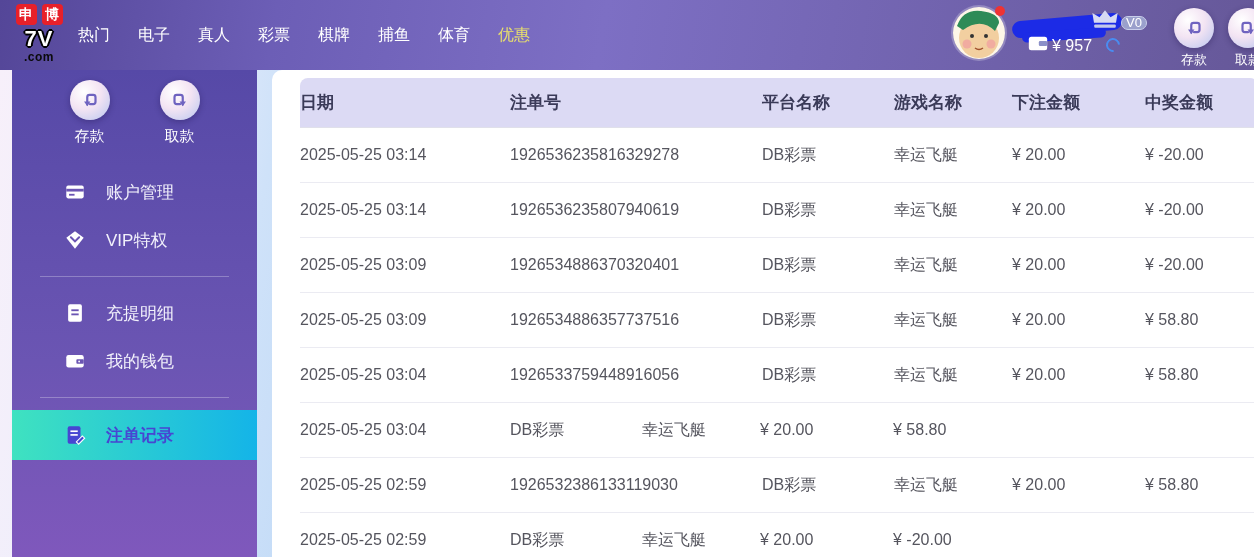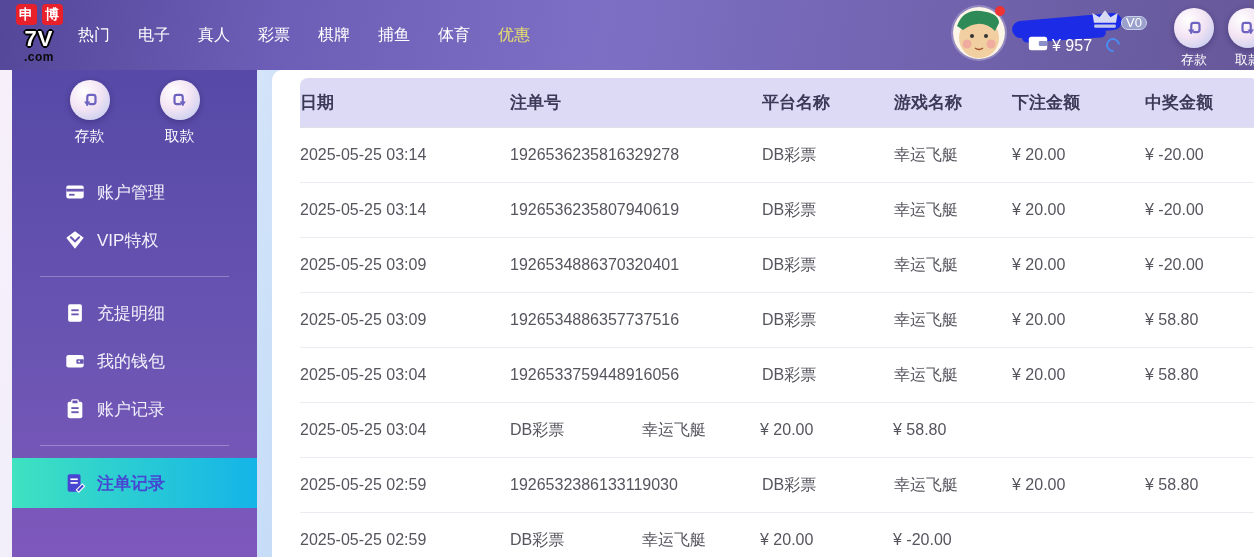--- a/index.html
+++ b/index.html
@@ -44,21 +44,21 @@
   .hdr-deposit{left:1162px;}
   .hdr-withdraw{left:1216px;}
 
   
   .sidebar{position:absolute;left:12px;top:70px;width:245px;height:487px;
     background:linear-gradient(180deg,#5649a7 0%,#6b55b3 60%,#7f58bc 100%);}
   .quick-actions{display:flex;justify-content:center;gap:26px;padding-top:10px;}
   .qa{display:flex;flex-direction:column;align-items:center;width:64px;cursor:pointer;}
   .qa .qa-label{color:#fff;font-size:15px;margin-top:7px;}
   .menu{margin-top:22px;}
-  .menu-item{height:48px;display:flex;align-items:center;padding-left:52px;gap:11px;color:#f2f1fb;font-size:17px;cursor:pointer;}
+  .menu-item{height:48px;display:flex;align-items:center;padding-left:52px;gap:20px;color:#f2f1fb;font-size:17px;cursor:pointer;}
   .mi-icon{width:22px;height:22px;display:flex;align-items:center;color:#fff;}
   .menu-item.active{height:50px;background:linear-gradient(90deg,var(--act1,#3fe2c0),var(--act2,#14b4e8));
     color:var(--actText,#4746d2);font-weight:bold;}
   .menu-item.active .mi-icon{color:var(--actText,#4746d2);}
   .divider{height:1px;background:rgba(255,255,255,.28);margin:12px 28px;}
 
   
   .main{position:absolute;left:272px;top:70px;width:982px;height:487px;background:#ffffff;border-top-left-radius:10px;}
   .table-wrap{position:absolute;left:28px;top:8px;width:958px;}
   .t-head{display:flex;height:50px;align-items:center;background:var(--thbg,#dcdaf4);
@@ -201,31 +201,20 @@
         <div class="menu-item">
           <span class="mi-icon">
             <svg viewBox="0 0 24 24" width="22" height="22">
               <rect x="2.5" y="5.5" width="19" height="13.5" rx="2.5" fill="currentColor"></rect>
               <rect x="13.5" y="10" width="8" height="5" rx="1" fill="#6b55b3"></rect>
               <circle cx="16.5" cy="12.5" r="1" fill="currentColor"></circle>
             </svg>
           </span>
           <span class="mi-label">我的钱包</span>
         </div>
-        <div class="menu-item">
-          <span class="mi-icon">
-            <svg viewBox="0 0 24 24" width="22" height="22">
-              <rect x="4" y="4" width="16" height="18" rx="2" fill="currentColor"></rect>
-              <rect x="8.5" y="2" width="7" height="4.5" rx="1" fill="#6b55b3" stroke="currentColor" stroke-width="1.4"></rect>
-              <rect x="8" y="10" width="8" height="2" fill="#6b55b3"></rect>
-              <rect x="8" y="14.5" width="8" height="2" fill="#6b55b3"></rect>
-            </svg>
-          </span>
-          <span class="mi-label">账户记录</span>
-        </div>
         <div class="divider"></div>
         <div class="menu-item active">
           <span class="mi-icon">
             <svg viewBox="0 0 24 24" width="22" height="22">
               <rect x="4" y="2.5" width="14" height="19" rx="2" fill="currentColor"></rect>
               <rect x="7" y="7" width="8" height="1.8" fill="#ffffff"></rect>
               <rect x="7" y="11" width="8" height="1.8" fill="#ffffff"></rect>
               <path d="M13.5 19.5 L20 13 L22.5 15.5 L16 22 Z" fill="currentColor" stroke="#ffffff" stroke-width="1.2"></path>
             </svg>
           </span>

